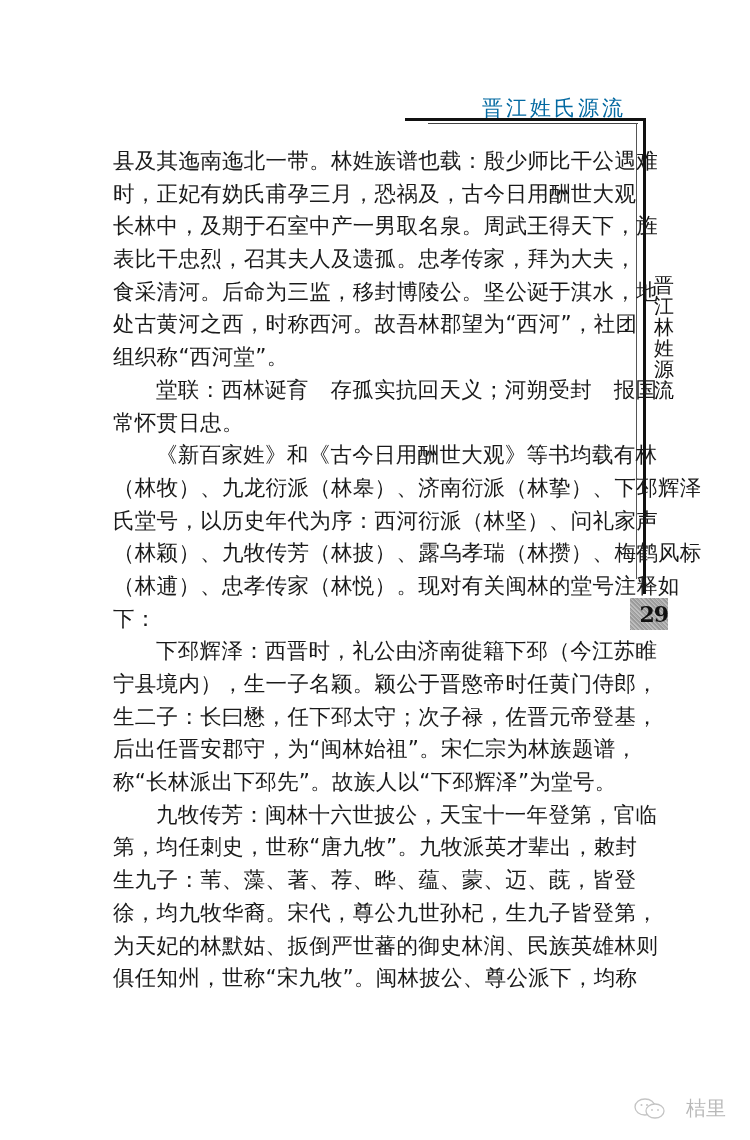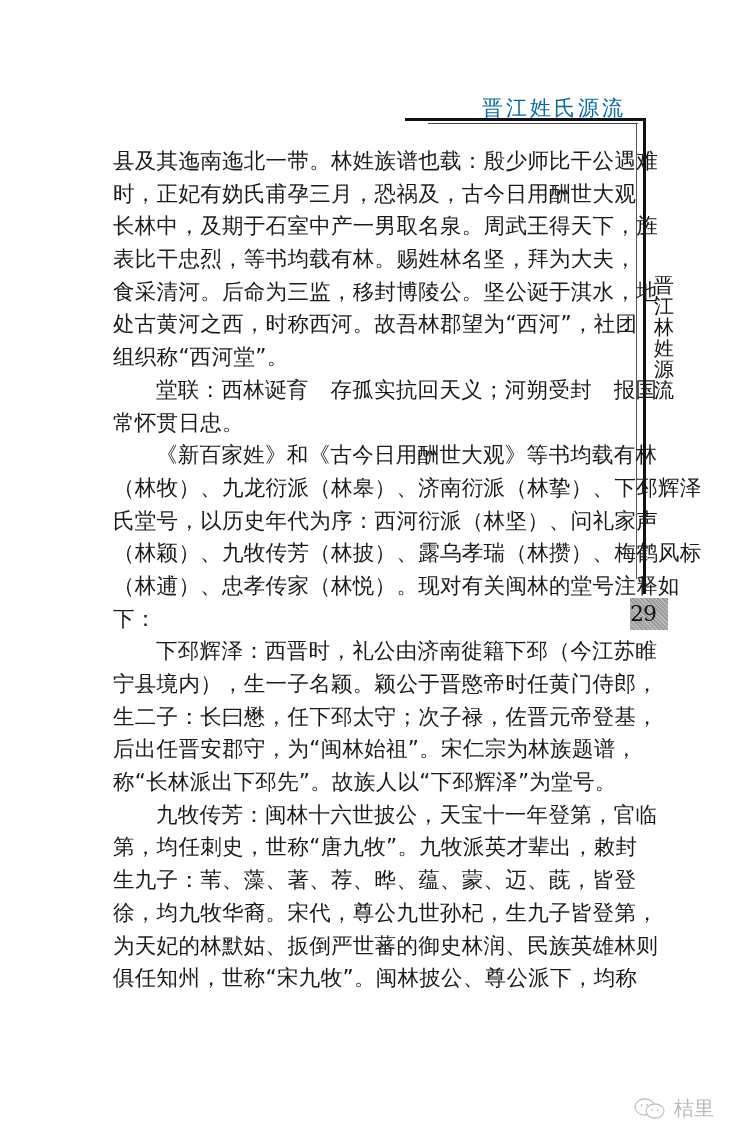--- a/index.html
+++ b/index.html
@@ -16,34 +16,34 @@
   .rule-outer-v { position: absolute; left: 643px; top: 118px; width: 3px; height: 476px; background: #111; }
   .rule-inner-v { position: absolute; left: 636px; top: 123px; width: 1px; height: 456px; background: #555; }
   .side-title {
     position: absolute; left: 651px; top: 275px; width: 26px; font-size: 20px; line-height: 21px;
     font-family: "DejaVu Serif", serif; color: #111; text-align: center;
   }
   .side-title span { display: block; }
   .page-number {
     position: absolute; left: 630px; top: 598px; width: 38px; height: 32px;
     background: repeating-linear-gradient(45deg, #9a9a9a 0 1px, #bdbdbd 1px 2px, #a8a8a8 2px 3px);
-    font-family: "DejaVu Serif", serif; font-weight: normal; font-size: 22px; color: #111;
-    text-align: left; line-height: 32px; letter-spacing: -1px;
+    font-family: "DejaVu Serif", serif; font-weight: bold; font-size: 22px; color: #111;
+    text-align: right; line-height: 32px; letter-spacing: -1px;
   }
   .body-text {
     position: absolute; left: 113px; top: 145px; width: 495px;
   }
   .line {
     height: 32.7px; line-height: 32.7px; font-size: 21.5px; white-space: nowrap;
     text-align: justify; text-align-last: justify; letter-spacing: 0.3px;
   }
   .line.indent { padding-left: 43px; }
   .line.last { text-align-last: left; }
   .watermark {
-    position: absolute; left: 632px; top: 1095px; display: flex; align-items: center; gap: 6px;
+    position: absolute; left: 632px; top: 1095px; display: flex; align-items: center; gap: 18px;
     color: #b8b8b8; font-size: 20px;
   }
   .watermark svg { width: 36px; height: 24px; }
   .stray-dot { position: absolute; left: 625px; top: 579px; width: 2px; height: 2px; background: #666; border-radius: 1px; }
 </style>
 </head>
 <body>
 
 <div class="running-head">晋江姓氏源流</div>
 <div class="rule-outer-h"></div>
@@ -60,21 +60,21 @@
   <span>流</span>
 </div>
 
 <div class="stray-dot"></div>
 <div class="page-number">29</div>
 
 <div class="body-text" id="body-text">
     <div class="line">县及其迤南迤北一带。林姓族谱也载：殷少师比干公遇难</div>
     <div class="line">时，正妃有妫氏甫孕三月，恐祸及，古今日用酬世大观</div>
     <div class="line">长林中，及期于石室中产一男取名泉。周武王得天下，旌</div>
-    <div class="line">表比干忠烈，等书均载有林。赐姓林名坚，拜为大夫，</div>
+    <div class="line">表比干忠烈，召其夫人及遗孤。忠孝传家，拜为大夫，</div>
     <div class="line">食采清河。后命为三监，移封博陵公。坚公诞于淇水，地</div>
     <div class="line">处古黄河之西，时称西河。故吾林郡望为“西河”，社团</div>
     <div class="line last">组织称“西河堂”。</div>
     <div class="line indent">堂联：西林诞育　存孤实抗回天义；河朔受封　报国</div>
     <div class="line last">常怀贯日忠。</div>
     <div class="line indent">《新百家姓》和《古今日用酬世大观》等书均载有林</div>
     <div class="line">（林牧）、九龙衍派（林皋）、济南衍派（林挚）、下邳辉泽</div>
     <div class="line">氏堂号，以历史年代为序：西河衍派（林坚）、问礼家声</div>
     <div class="line">（林颖）、九牧传芳（林披）、露乌孝瑞（林攒）、梅鹤风标</div>
     <div class="line">（林逋）、忠孝传家（林悦）。现对有关闽林的堂号注释如</div>

